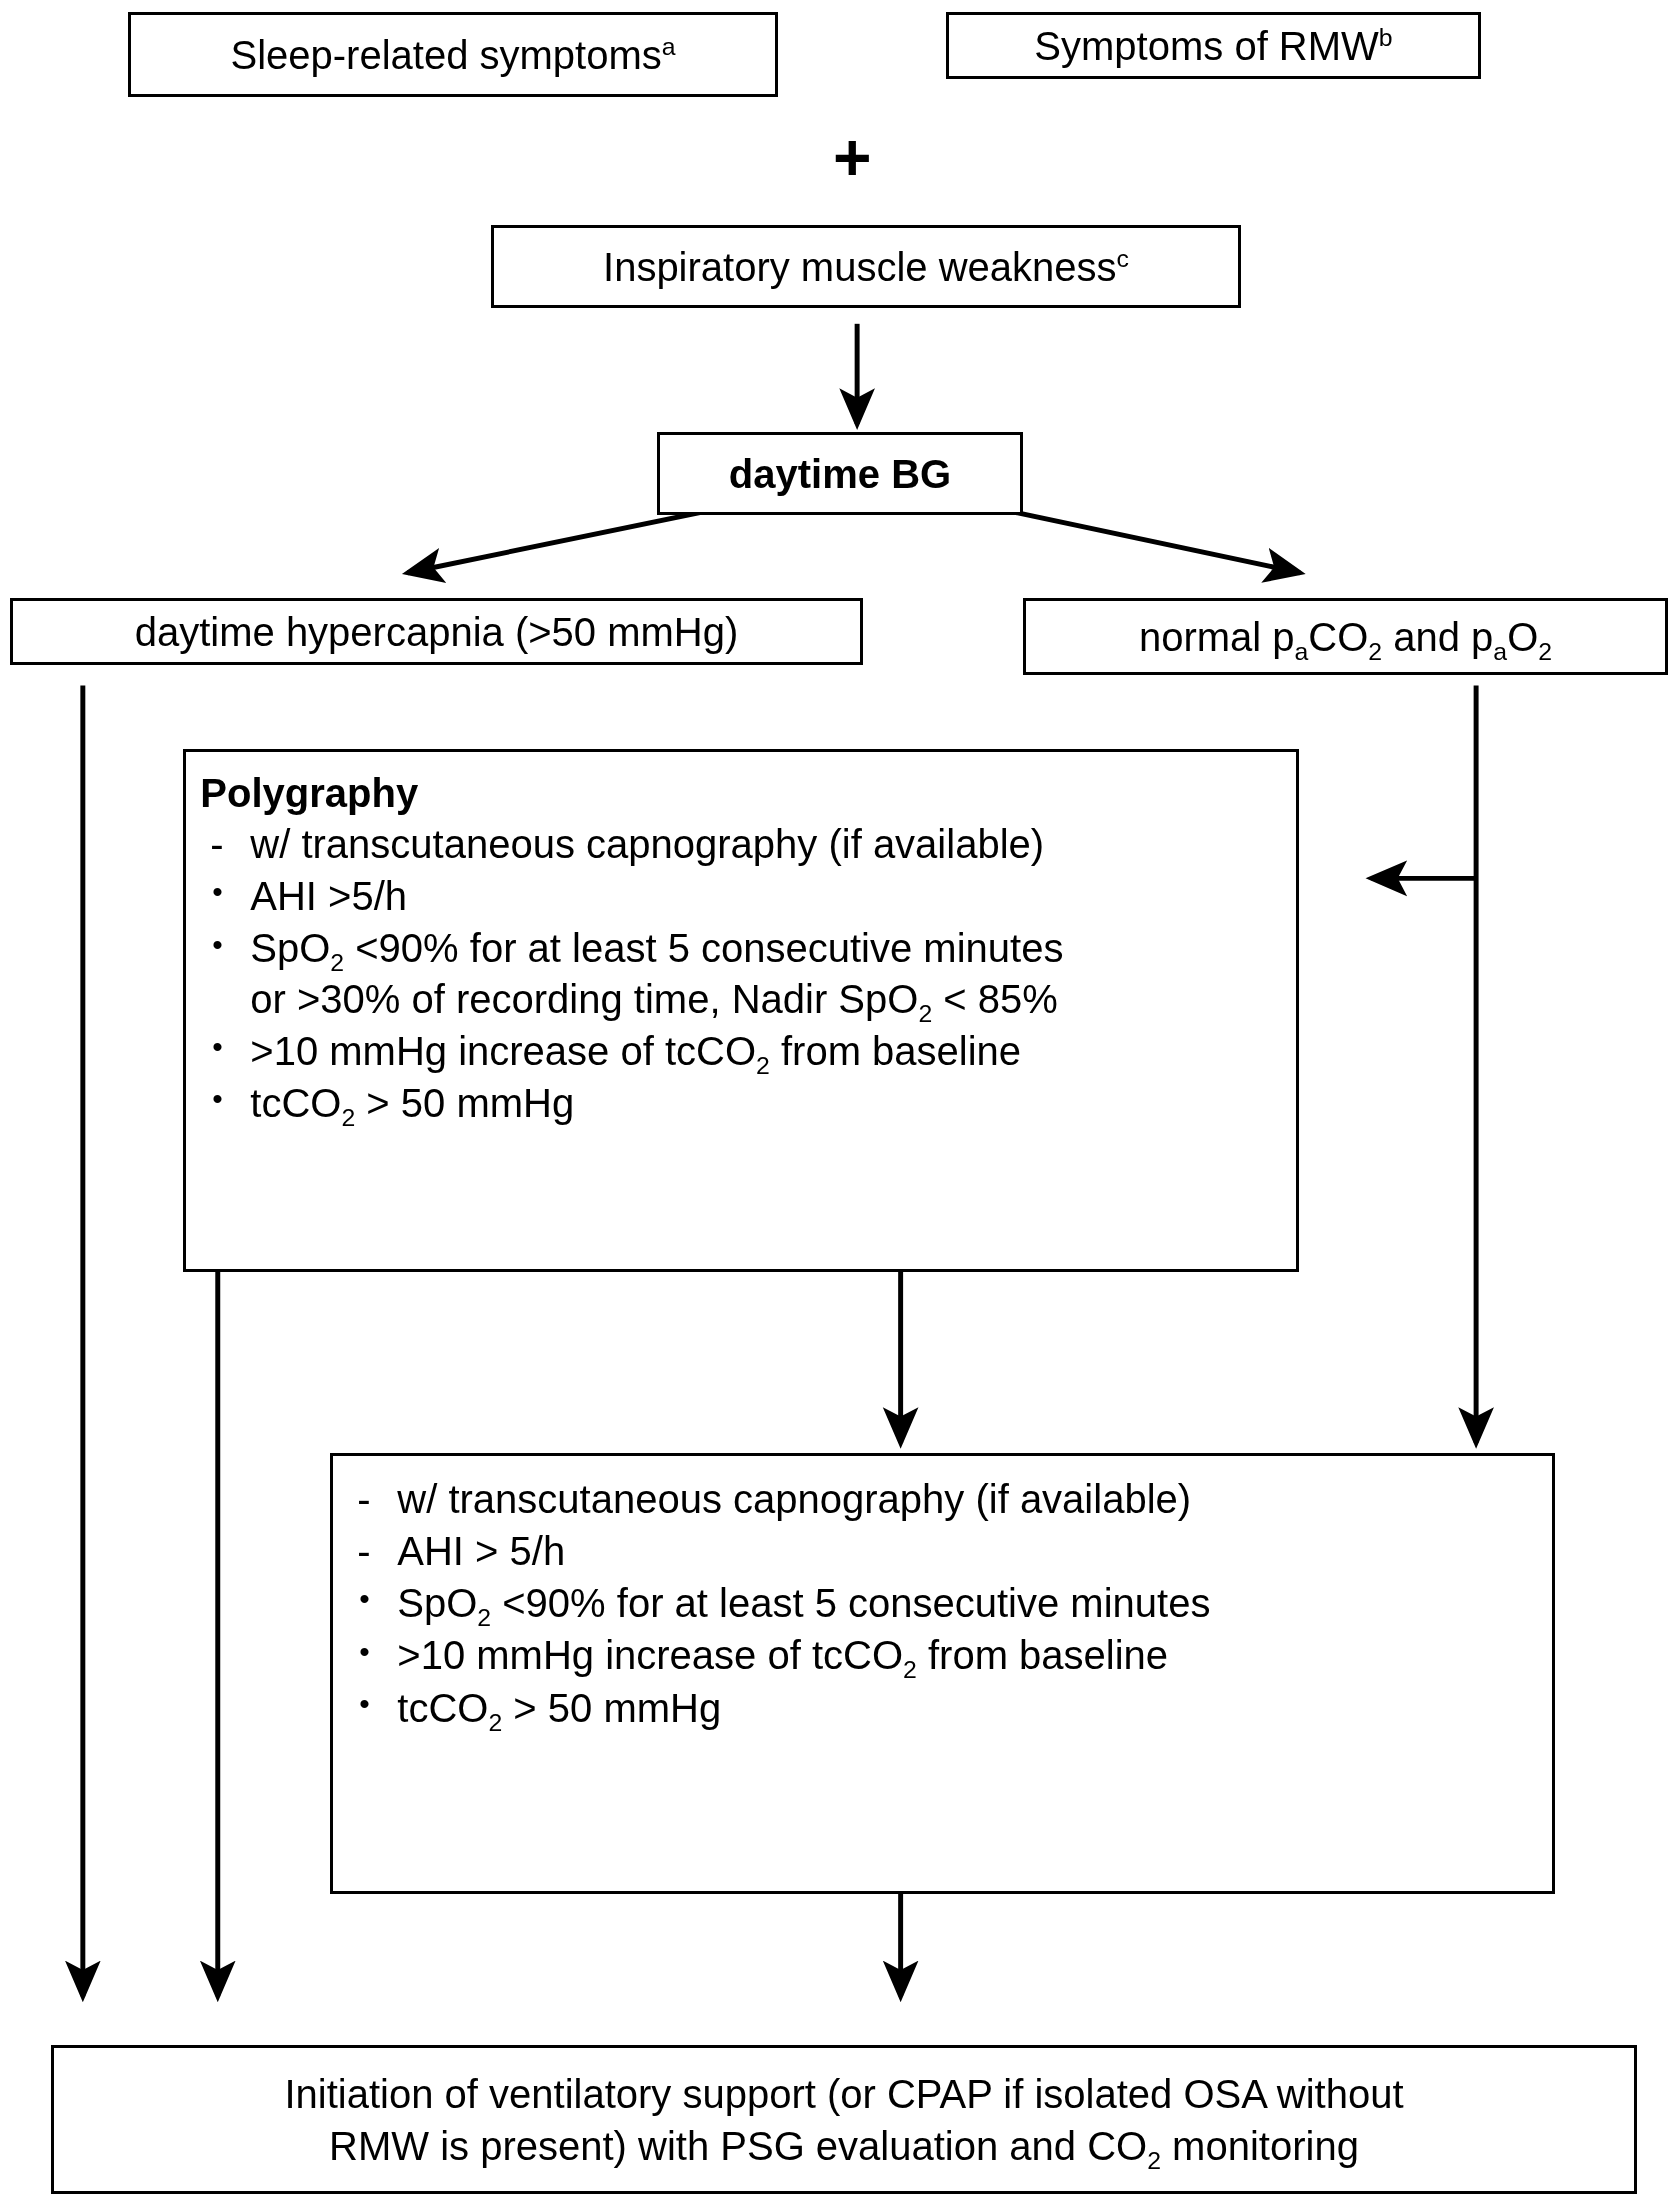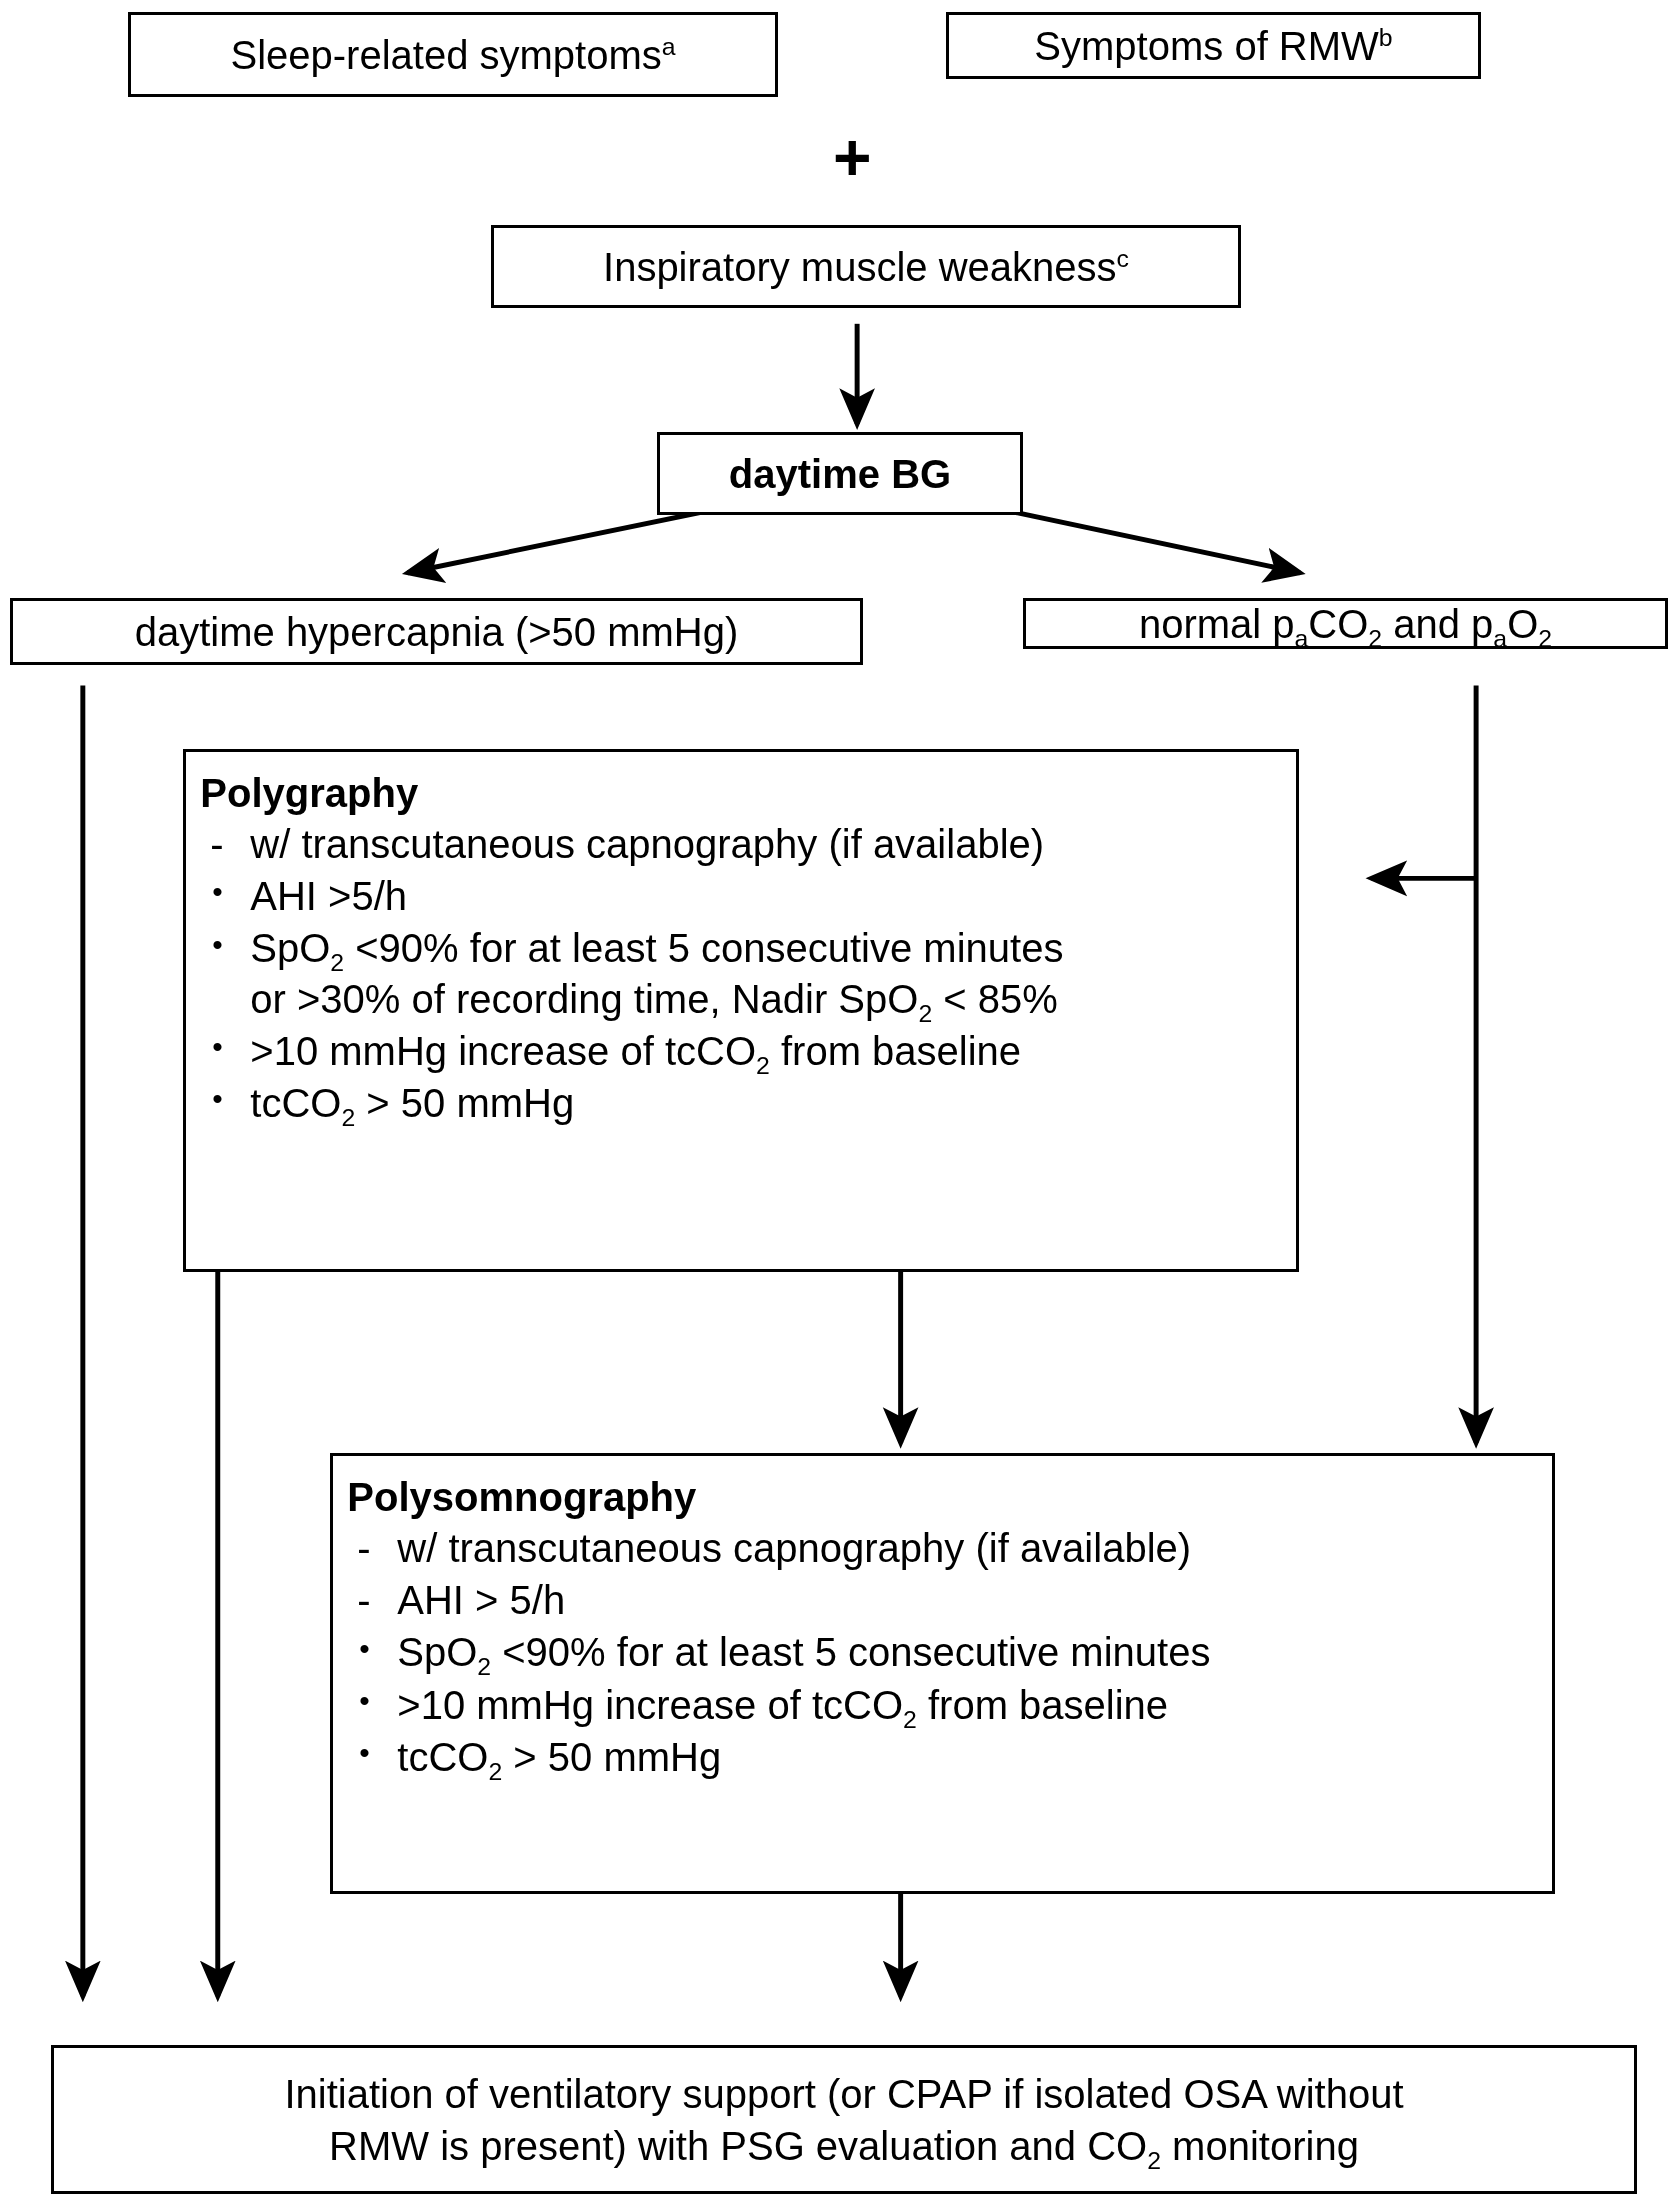--- a/index.html
+++ b/index.html
@@ -140,21 +140,21 @@
   </div>
 
   <div class="box bold" style="left:657px; top:432px; width:366px; height:83px;">
     <span>daytime  BG</span>
   </div>
 
   <div class="box" style="left:10px; top:598px; width:853px; height:67px;">
     <span>daytime hypercapnia (&gt;50 mmHg)</span>
   </div>
 
-  <div class="box" style="left:1023px; top:598px; width:645px; height:51px;">
+  <div class="box" style="left:1023px; top:598px; width:645px; height:77px;">
     <span><span>normal p</span><sub>a</sub><span>CO</span><sub>2</sub><span> and p</span><sub>a</sub><span>O</span><sub>2</sub></span>
   </div>
 
   <div class="box left-align" style="left:183px; top:749px; width:1116px; height:523px; padding:17.6px 14.3px;">
     <div class="list-title">Polygraphy</div>
     <ul class="bullets">
       <li>
         <span class="marker dash">-</span>
         <span>w/ transcutaneous capnography (if available)</span>
       </li>
@@ -174,21 +174,20 @@
         <span>&gt;10 mmHg increase of tcCO</span><sub>2</sub><span> from baseline</span>
       </li>
       <li>
         <span class="marker dot">•</span>
         <span>tcCO</span><sub>2</sub><span> &gt; 50 mmHg</span>
       </li>
     </ul>
   </div>
 
   <div class="box left-align" style="left:330px; top:1453px; width:1225px; height:441px; padding:17.6px 14.3px;">
-    <div class="list-title">Polysomnography</div>
     <ul class="bullets">
       <li>
         <span class="marker dash">-</span>
         <span>w/ transcutaneous capnography (if available)</span>
       </li>
       <li>
         <span class="marker dash">-</span>
         <span>AHI &gt; 5/h</span>
       </li>
       <li>

